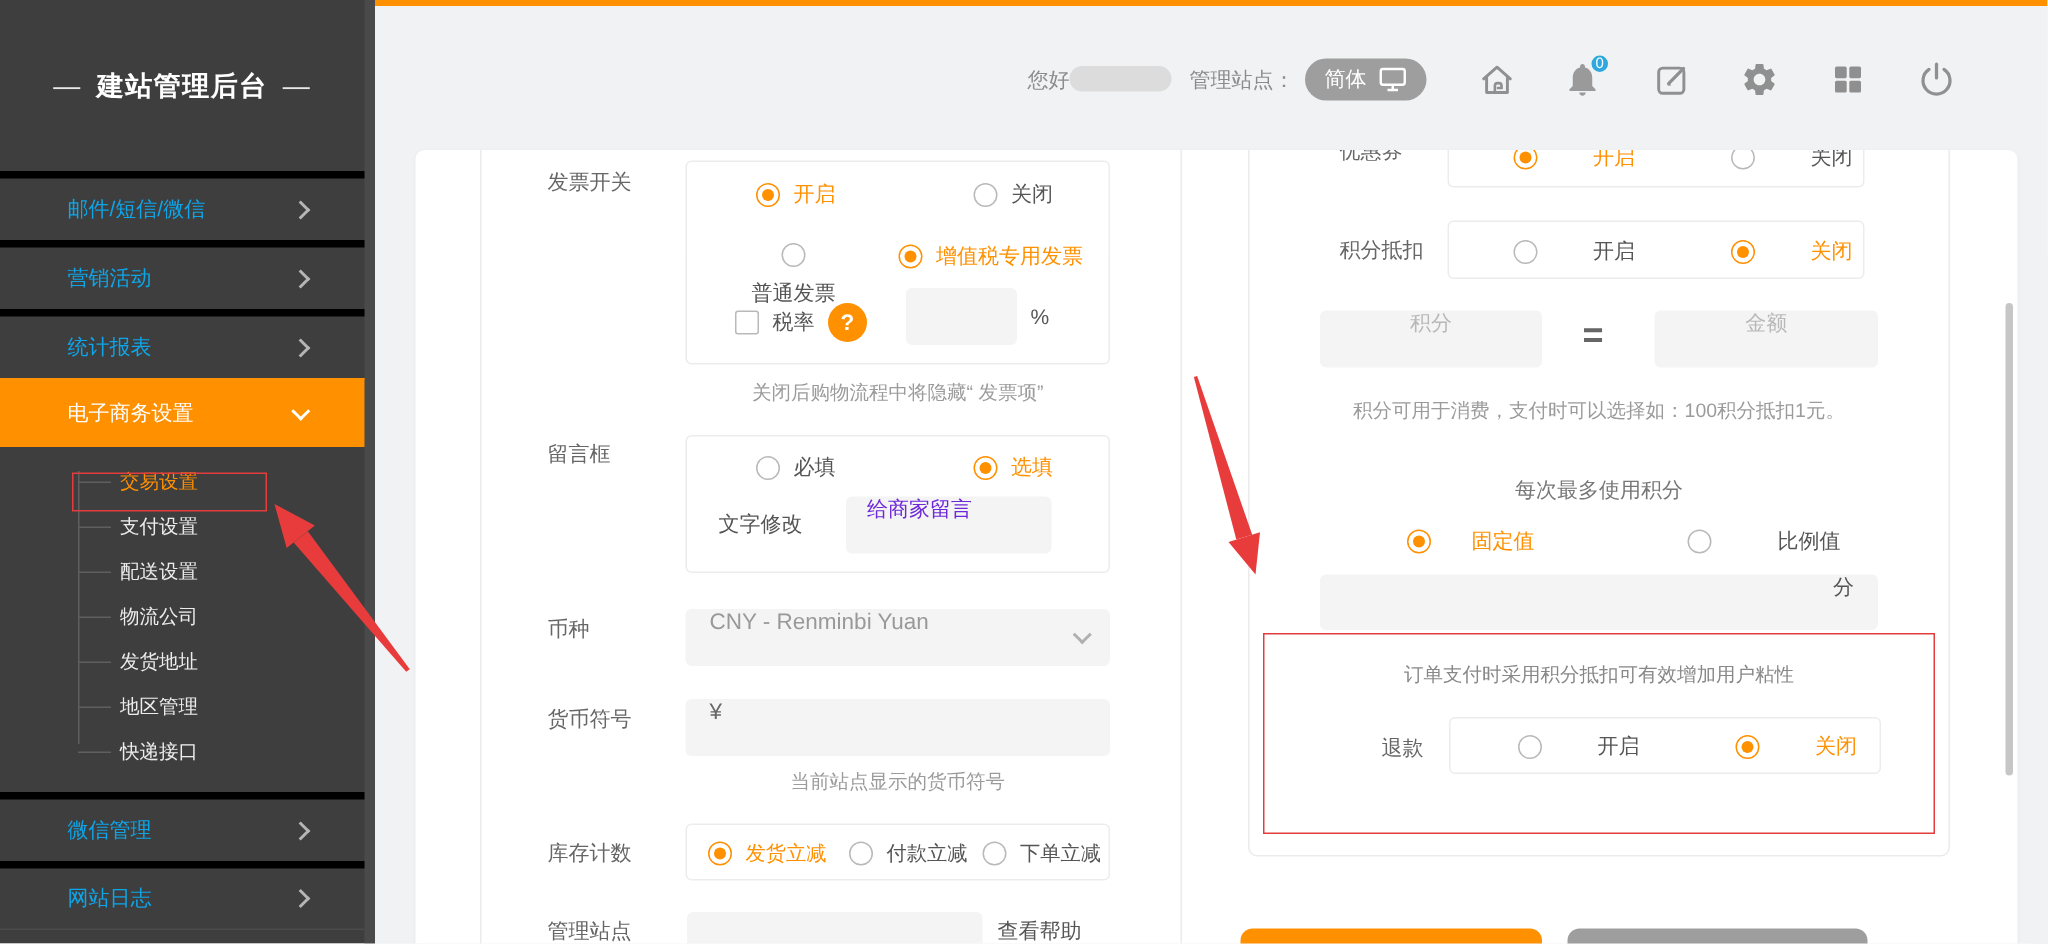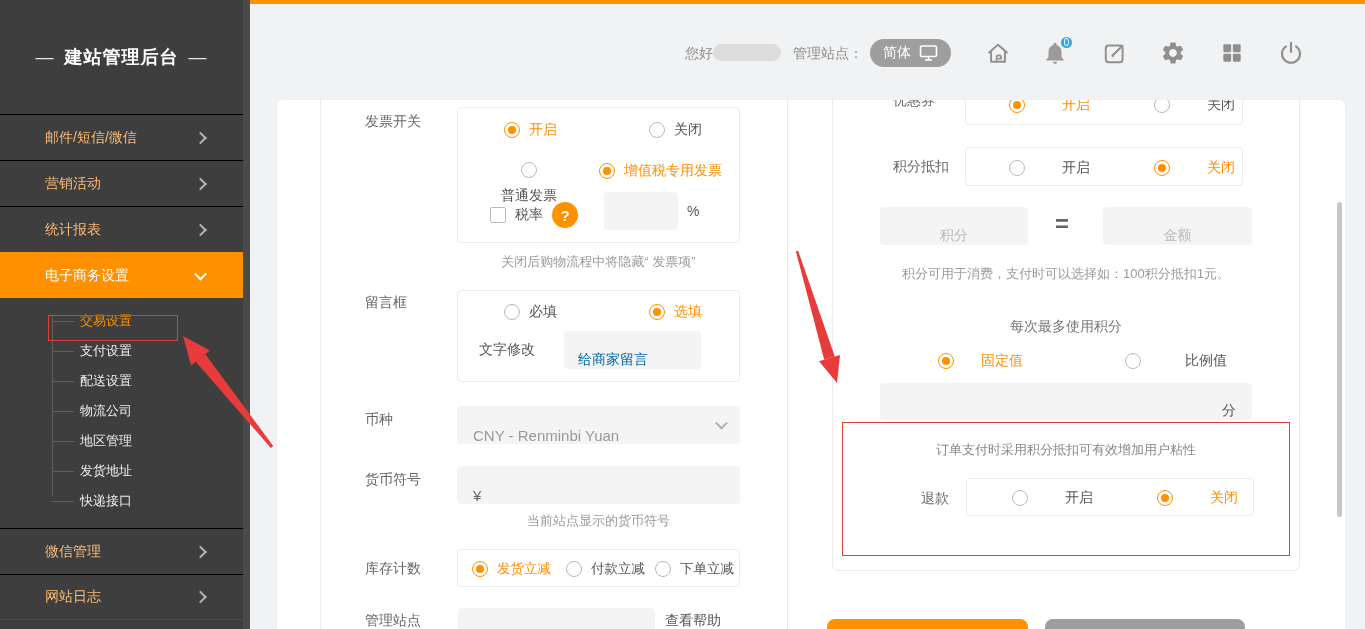--- a/index.html
+++ b/index.html
@@ -10,22 +10,22 @@
 
   
   .sidebar { position:absolute; left:0; top:0; width:250px; height:629px;
     background:#3e3e3e; border-right:7px solid #4a4a4a; z-index:2; }
   .side-title { position:absolute; top:42px; left:0; width:243px; height:30px;
     display:flex; align-items:center; justify-content:center; gap:10px;
     color:#fff; font-size:18px; font-weight:bold; letter-spacing:1px; }
   .side-title .dash { color:#e8e8e8; font-weight:normal; }
   .menu { position:absolute; top:114px; left:0; width:243px; }
   .menu-item { height:46px; display:flex; align-items:center;
-    padding-left:45px; color:#fdba74; font-size:14px; position:relative;
-    border-top:1px solid #000000; cursor:pointer; }
+    padding-left:45px; color:#0ea5e9; font-size:14px; position:relative;
+    border-top:5px solid #000000; cursor:pointer; }
   .menu-item.active { background:#ff9000; color:#fff; border-top:1px solid #ff9000; }
   .chev { position:absolute; right:38px; top:50%; width:9px; height:9px;
     border-right:2px solid #b5b5b5; border-bottom:2px solid #b5b5b5; }
   .chev.right { transform:translateY(-50%) rotate(-45deg); }
   .chev.down  { transform:translateY(-70%) rotate(45deg); border-color:#fff; }
   .submenu { position:relative; height:230px; padding-top:8px; }
   .submenu::before { content:""; position:absolute; left:52px; top:16px;
     height:182px; border-left:1px solid #5f5f5f; }
   .sub-item { height:30px; line-height:30px; color:#ececec; font-size:13px;
     padding-left:52px; display:flex; align-items:center; cursor:pointer; }
@@ -70,21 +70,21 @@
     position:relative; flex:none; background:#fff; }
   .radio.sel { border-color:#ff9000; }
   .radio.sel::after { content:""; position:absolute; left:3px; top:3px;
     width:8px; height:8px; border-radius:50%; background:#ff9000; }
   .checkbox { width:16px; height:16px; border:1px solid #b9b9b9;
     border-radius:2px; background:#fff; flex:none; }
   .qmark { width:26px; height:26px; border-radius:50%; background:#ff9000;
     color:#fff; font-size:15px; font-weight:bold; display:flex;
     align-items:center; justify-content:center; flex:none; }
   .ginput { position:absolute; background:#f4f4f4; border-radius:4px;
-    font-size:15px; color:#666; display:flex; align-items:flex-end; }
+    font-size:15px; color:#666; display:flex; align-items:flex-start; }
   .caption { position:absolute; font-size:13px; color:#9b9b9b;
     text-align:center; white-space:nowrap; }
   .select-chev { position:absolute; right:14px; top:50%; width:9px; height:9px;
     border-right:2px solid #b0b0b0; border-bottom:2px solid #b0b0b0;
     transform:translateY(-70%) rotate(45deg); }
   .ph { color:#b8b8b8; width:100%; text-align:center; font-size:14px; }
   .equals { position:absolute; left:765px; top:110px; width:40px;
     text-align:center; font-size:24px; font-weight:bold; color:#666; }
   .redbox-annot { position:absolute; border:1px solid #e23c3c; }
   .btn { position:absolute; top:519px; height:40px; border-radius:8px;
@@ -130,25 +130,25 @@
       <div class="sub-item">
         <span class="tick"></span>
         <span>配送设置</span>
       </div>
       <div class="sub-item">
         <span class="tick"></span>
         <span>物流公司</span>
       </div>
       <div class="sub-item">
         <span class="tick"></span>
+        <span>发货地址</span>
+      </div>
+      <div class="sub-item">
+        <span class="tick"></span>
         <span>地区管理</span>
-      </div>
-      <div class="sub-item">
-        <span class="tick"></span>
-        <span>发货地址</span>
       </div>
       <div class="sub-item">
         <span class="tick"></span>
         <span>快递接口</span>
       </div>
     </div>
     <div class="menu-item">
       <span>微信管理</span>
       <span class="chev right"></span>
     </div>
@@ -251,21 +251,21 @@
   <div class="lbox" style="top:190px; height:92px;">
     <div class="opt" style="left:46px; top:12px;">
       <span class="radio"></span>
       <span class="txt">必填</span>
     </div>
     <div class="opt" style="left:191px; top:12px;">
       <span class="radio sel"></span>
       <span class="txt on">选填</span>
     </div>
     <span style="position:absolute; left:21px; top:50px; font-size:14px; color:#555;">文字修改</span>
-    <div class="ginput" style="left:106px; top:40px; width:137px; height:38px; padding-left:14px; font-size:14px; color:#0369a1;">
+    <div class="ginput" style="left:106px; top:40px; width:137px; height:38px; padding-left:14px; font-size:14px; color:#6d28d9;">
       <span>给商家留言</span>
     </div>
   </div>
 
   <span class="flabel" style="left:88px; top:311px;">币种</span>
   <div class="ginput" style="left:180px; top:306px; width:283px; height:38px; padding-left:16px; color:#999;">
     <span>CNY - Renminbi Yuan</span>
     <span class="select-chev"></span>
   </div>
 

